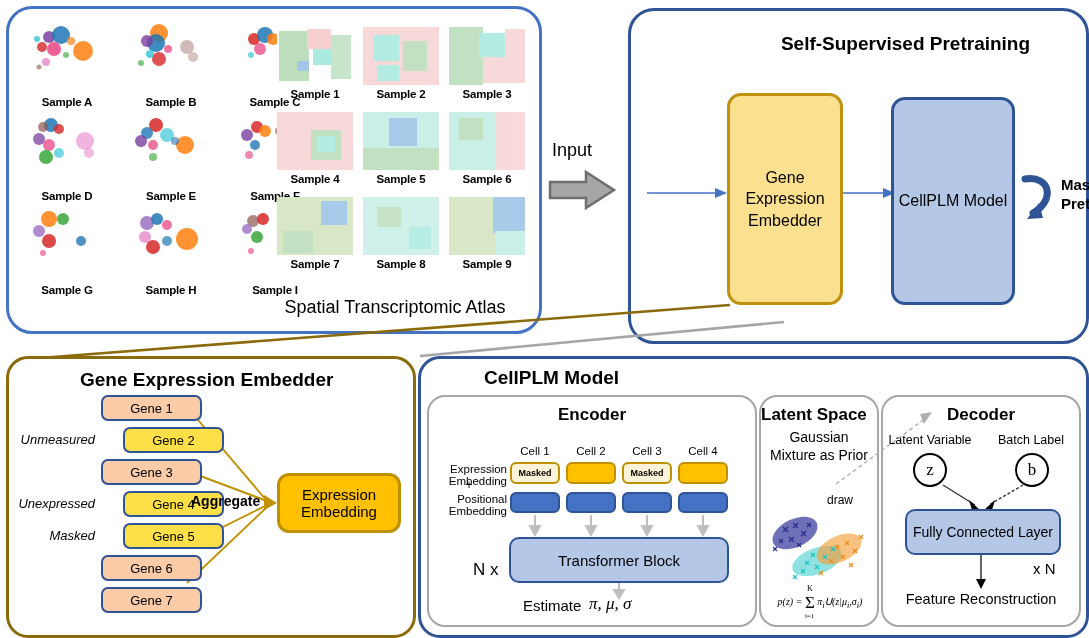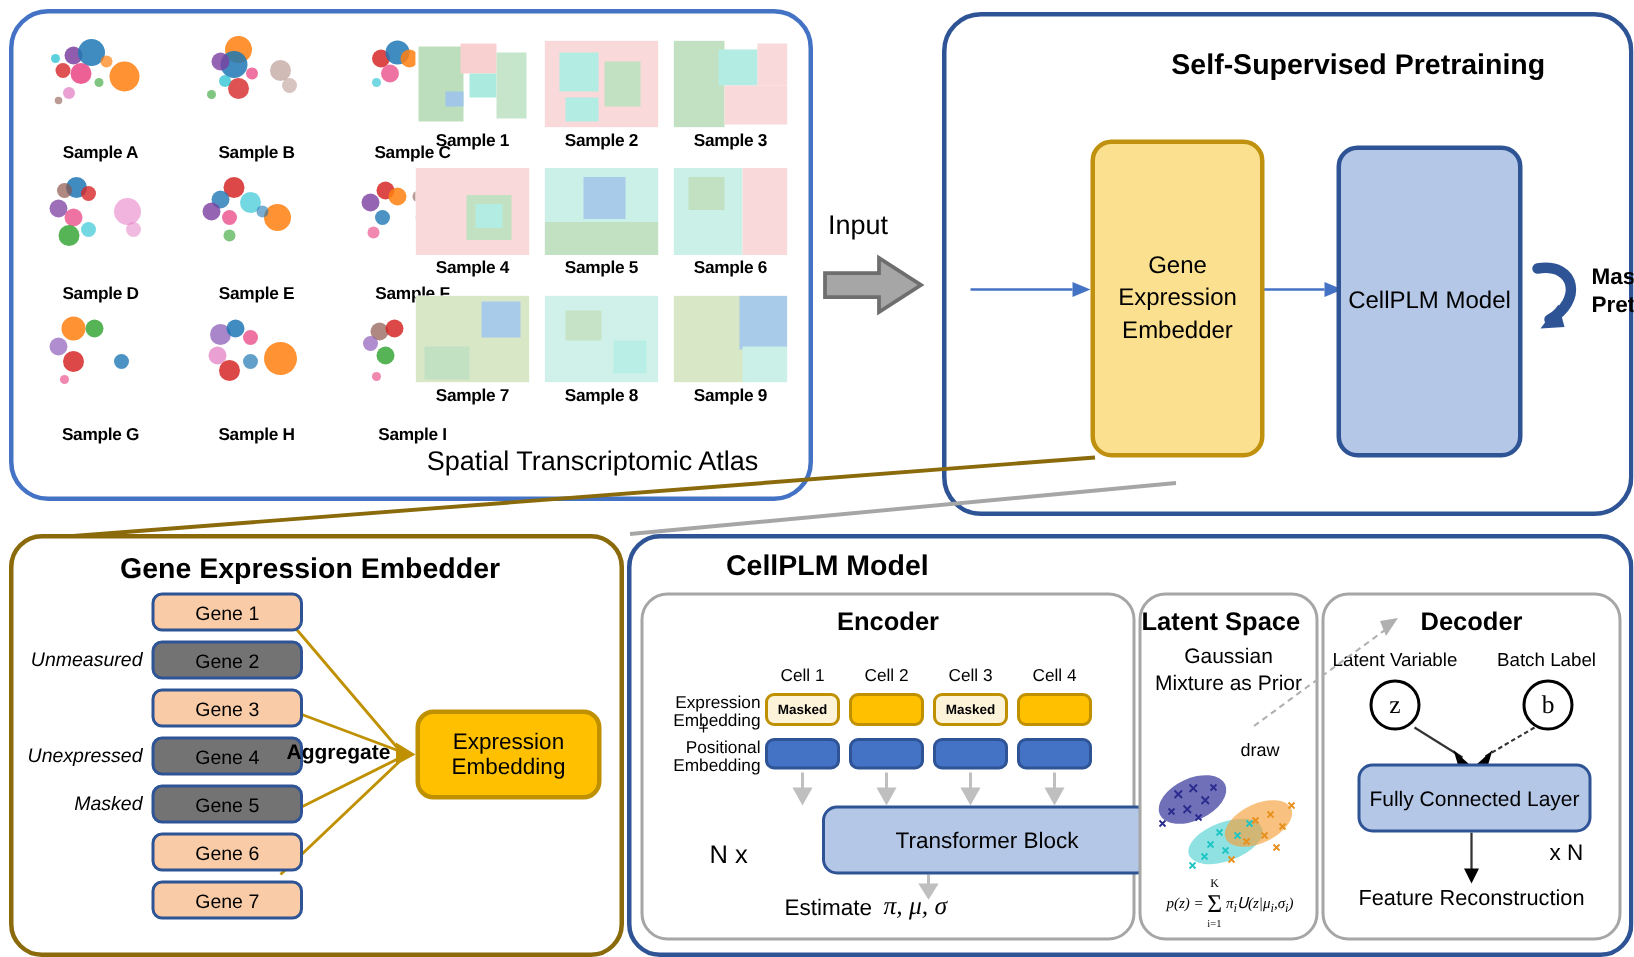--- a/index.html
+++ b/index.html
@@ -37,37 +37,37 @@
   
   .rbox{position:absolute;border-radius:14px;display:flex;align-items:center;
         justify-content:center;text-align:center;box-sizing:border-box;}
   .box-gene-yellow{background:#FBE08F;border:3px solid #C0900F;}
   .box-blue-model{background:#B4C7E7;border:3px solid #2E5496;}
 
   .gene-chip{position:absolute;width:101px;height:26px;border:2.5px solid #2E5496;
      border-radius:7px;display:flex;align-items:center;justify-content:center;
      font-size:13px;box-sizing:border-box;}
   .chip-expr{background:#F9CBA7;}
-  .chip-gray{background:#737373;}
+  .chip-gray{background:#fde047;margin-left:22px;}
   .side-label{position:absolute;font-size:13px;font-style:italic;text-align:right;}
 
   .box-expr-emb{position:absolute;width:124px;height:60px;background:#FFC000;
      border:3px solid #BF9000;border-radius:12px;display:flex;align-items:center;
      justify-content:center;text-align:center;font-size:15px;line-height:1.15;
      box-sizing:border-box;}
 
   .cellchip{position:absolute;height:22px;width:50px;border-radius:6px;box-sizing:border-box;
      display:flex;align-items:center;justify-content:center;font-size:9px;font-weight:bold;}
   .chip-masked{background:#FDF3D8;border:2.5px solid #BF9000;}
   .chip-gold{background:#FFC000;border:2.5px solid #BF9000;}
   .chip-pos{background:#4472C4;border:2.5px solid #2E5496;height:21px;border-radius:6px;}
 
   .transformer{position:absolute;background:#B4C7E7;border:2.5px solid #2E5496;
      border-radius:10px;display:flex;align-items:center;justify-content:center;
-     font-size:15px;box-sizing:border-box;margin-left:39px;}
+     font-size:15px;box-sizing:border-box;}
   .fcl{position:absolute;background:#B4C7E7;border:2.5px solid #2E5496;border-radius:10px;
      display:flex;align-items:center;justify-content:center;text-align:center;
      font-size:14px;line-height:1.15;box-sizing:border-box;}
 
   .node-circle{position:absolute;width:34px;height:34px;border:2.5px solid #000;
      border-radius:50%;display:flex;align-items:center;justify-content:center;
      font-size:17px;font-family:"Liberation Serif",serif;background:#fff;box-sizing:border-box;}
   .mathit{font-family:"Liberation Serif",serif;font-style:italic;}
 </style>
 </head>

